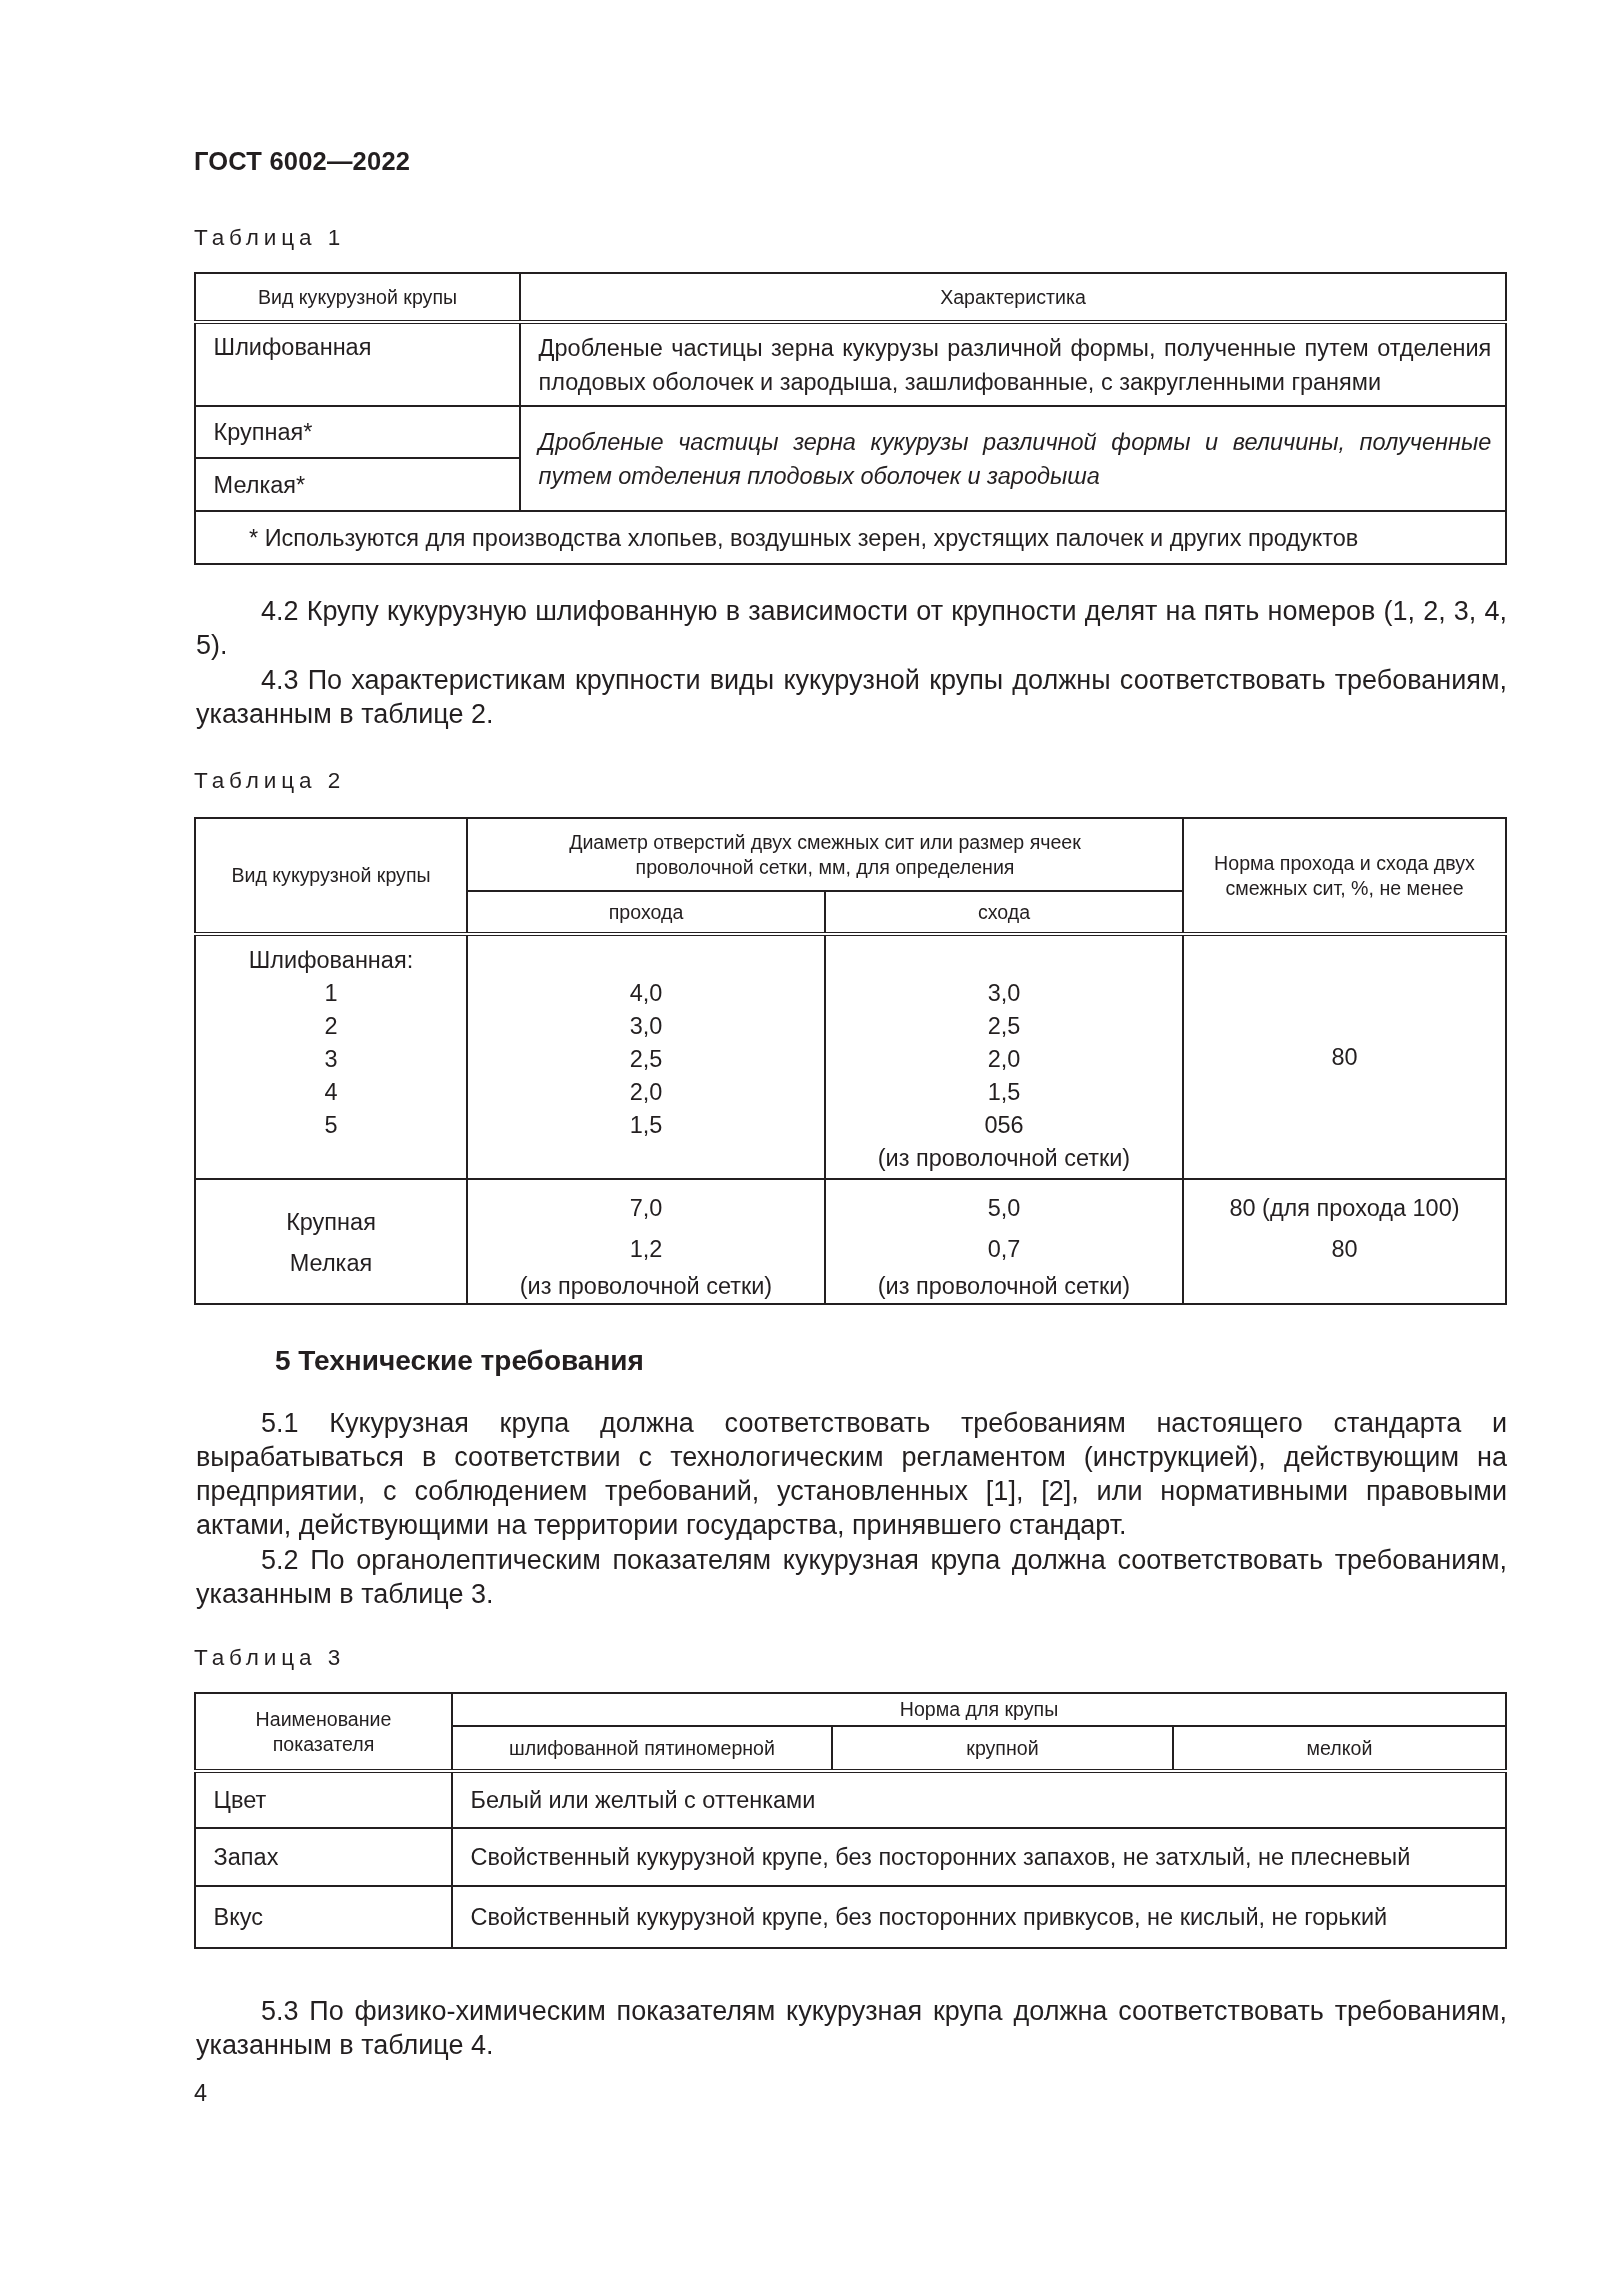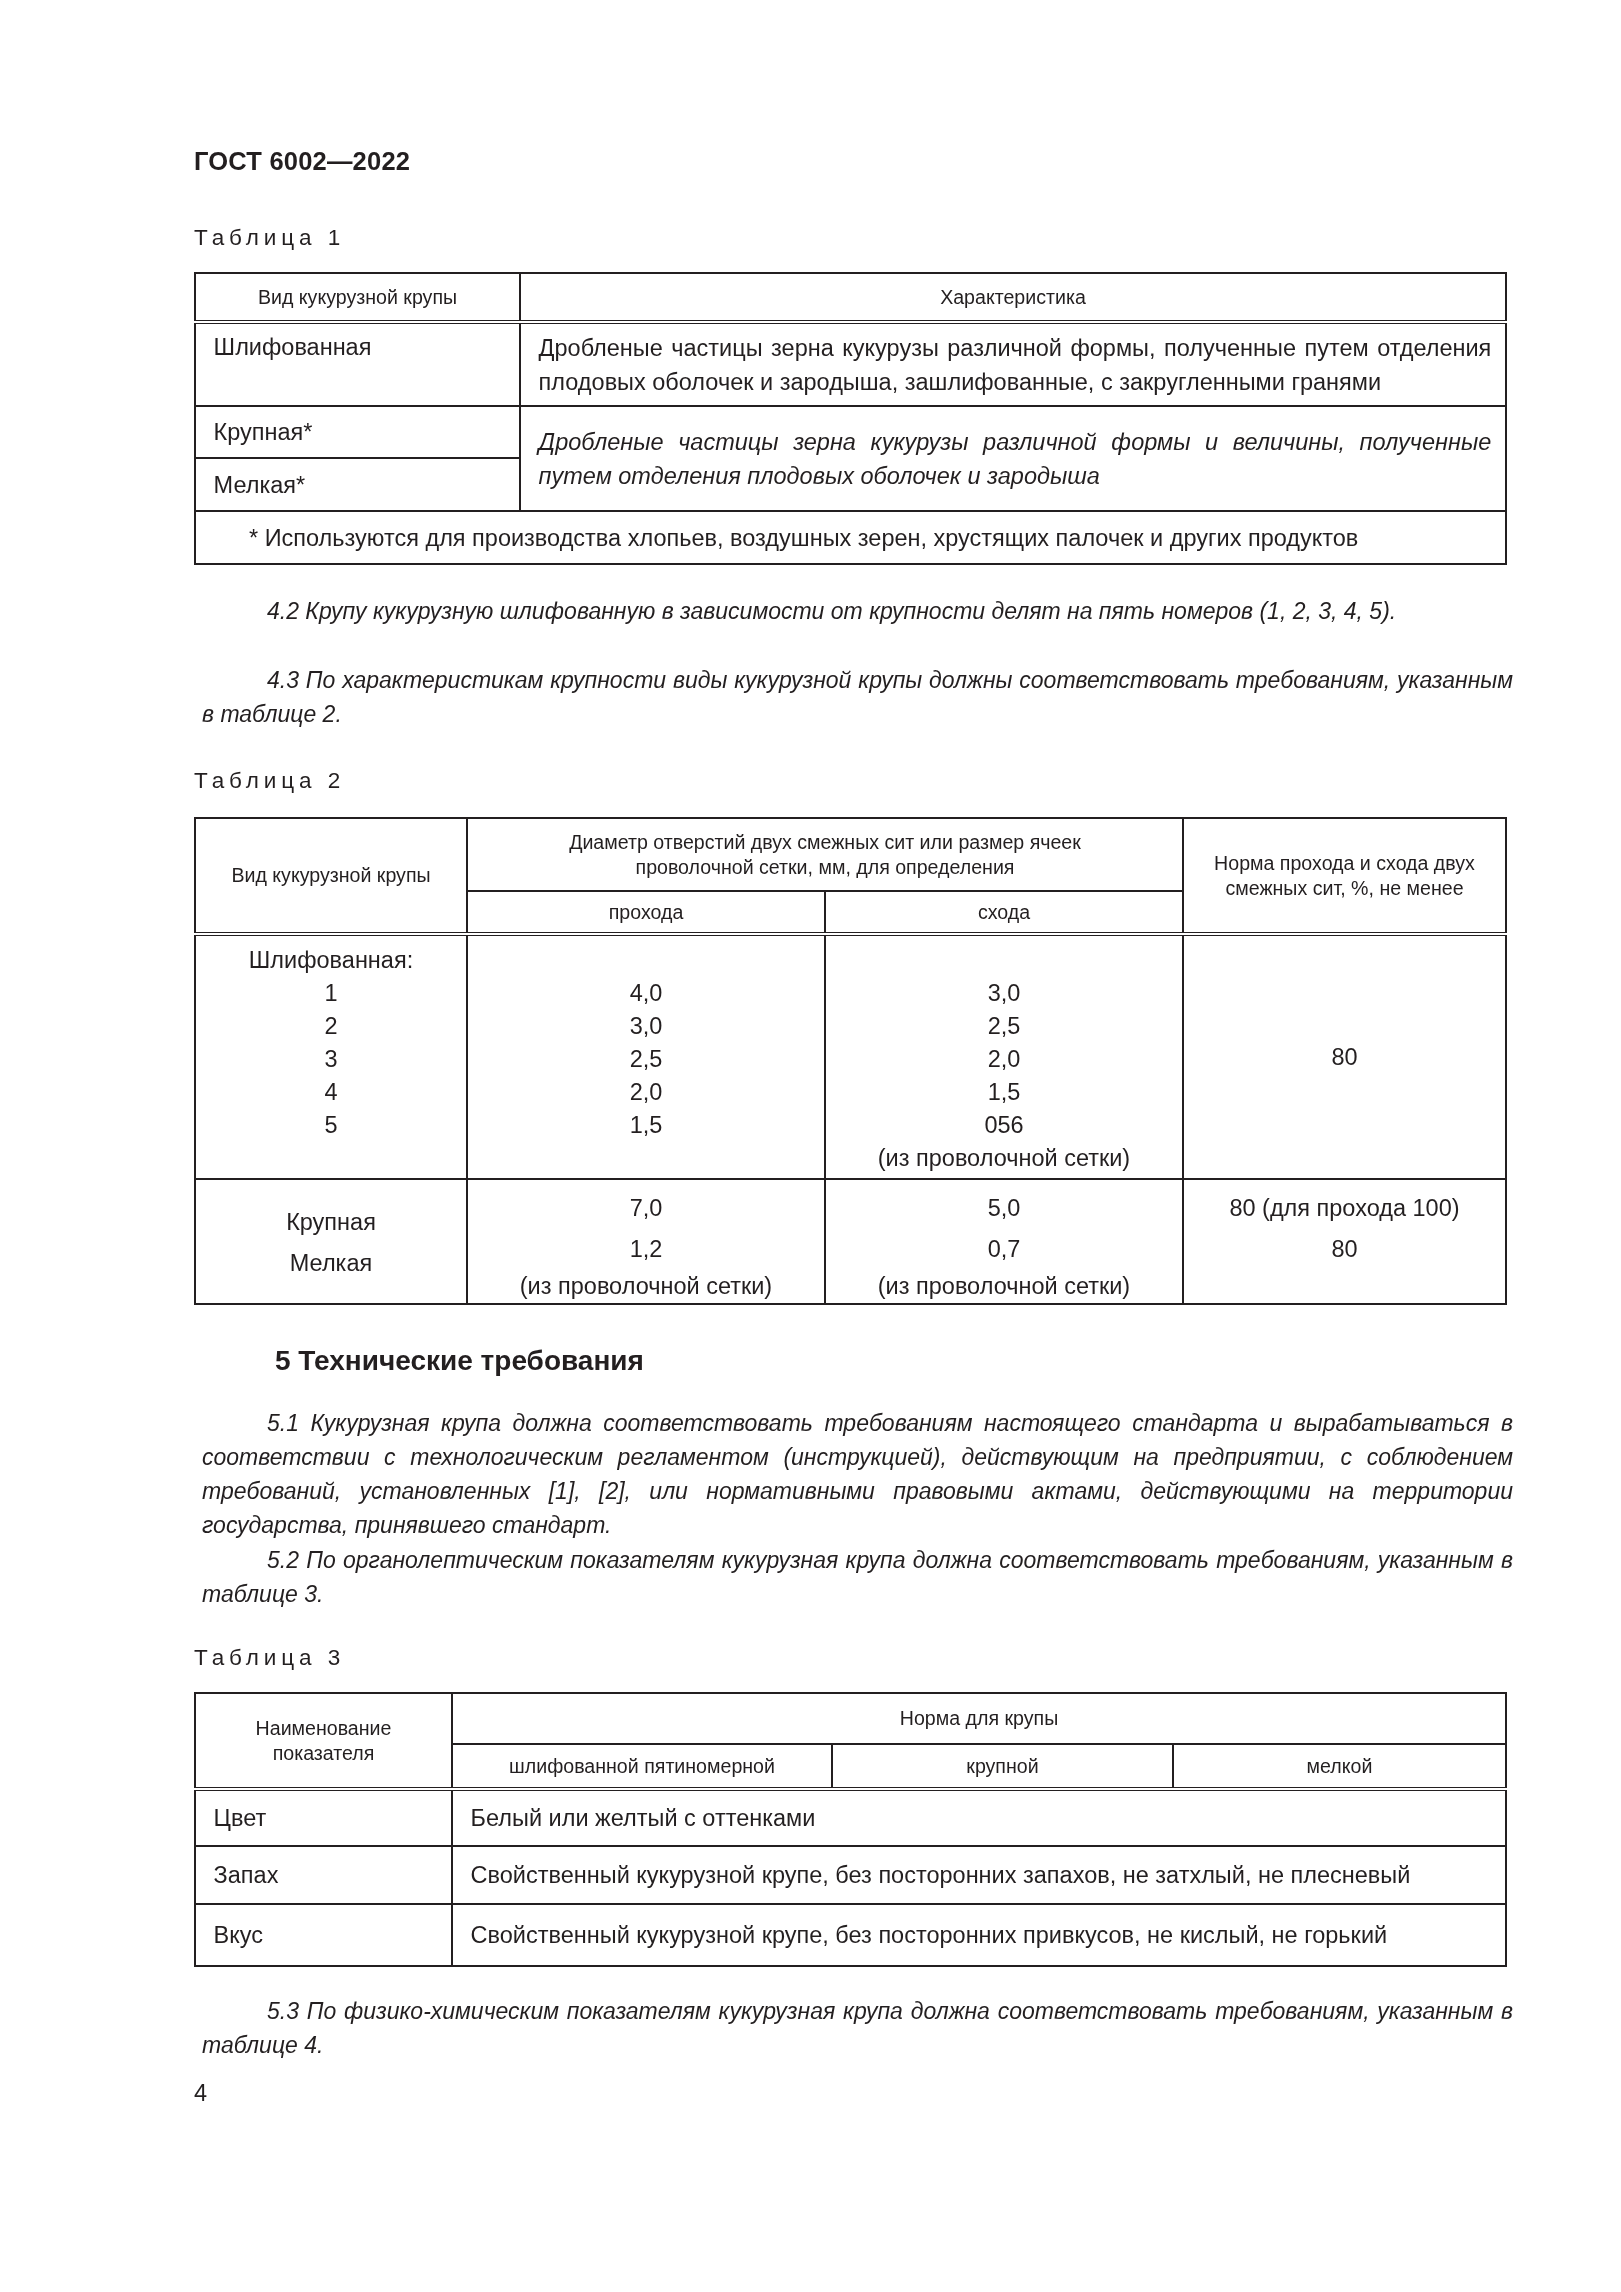--- a/index.html
+++ b/index.html
@@ -1,21 +1,21 @@
 <!DOCTYPE html>
 <html><head>
 <meta charset="utf-8">
 <style>
   html, body { margin: 0; padding: 0; background: #ffffff; }
   body { width: 1621px; height: 2293px; position: relative; overflow: hidden;
          font-family: "Liberation Sans", "DejaVu Sans", sans-serif; color: #231f20; }
   .abs { position: absolute; }
   .doc-title { left: 194px; top: 147px; font-size: 25.5px; font-weight: bold; letter-spacing: 0.2px; }
   .tcap { font-size: 22.5px; letter-spacing: 4.9px; }
-  .para { left: 202px; width: 1311px; font-size: 23px; line-height: 34px; text-align: justify; font-style: italic; }
+  .para { left: 196px; width: 1311px; font-size: 27px; line-height: 34px; text-align: justify; }
   .para .ind { display: inline-block; width: 65px; }
   .section-heading { left: 275px; top: 1345px; font-size: 28px; font-weight: bold; }
   .page-num { left: 194px; top: 2080px; font-size: 23.5px; }
 
   table.gt { position: absolute; border-collapse: collapse; table-layout: fixed; }
   table.gt td { border: 2px solid #231f20; padding: 0; vertical-align: middle; }
   .hdr td { font-size: 19.6px; text-align: center; line-height: 24.5px; }
   .dbl-bottom { border-bottom: 4.9px double #231f20 !important; }
   .cell-l { text-align: left; padding-left: 17.6px !important; }
   .fs24 { font-size: 23.5px; line-height: 34px; }
@@ -145,21 +145,21 @@
 
 <div class="abs tcap" style="left:194px; top:1645px;">Таблица 3</div>
 <table class="gt" id="t3">
   <colgroup>
       <col style="width:257px">
       <col style="width:380px">
       <col style="width:341px">
       <col style="width:333px">
     </colgroup>
   <tbody>
-      <tr class="hdr" style="height:51px;">
+      <tr class="hdr" style="height:33px;">
     <td rowspan="2" class="dbl-bottom" style="padding:0 39px;">Наименование показателя</td>
     <td colspan="3">Норма для крупы</td>
   </tr>
   <tr class="hdr" style="height:45px;">
     <td class="dbl-bottom">шлифованной пятиномерной</td>
     <td class="dbl-bottom">крупной</td>
     <td class="dbl-bottom">мелкой</td>
   </tr>
   <tr style="height:57px;">
     <td class="cell-l fs24" style="padding-left:15.7px;">Цвет</td>

